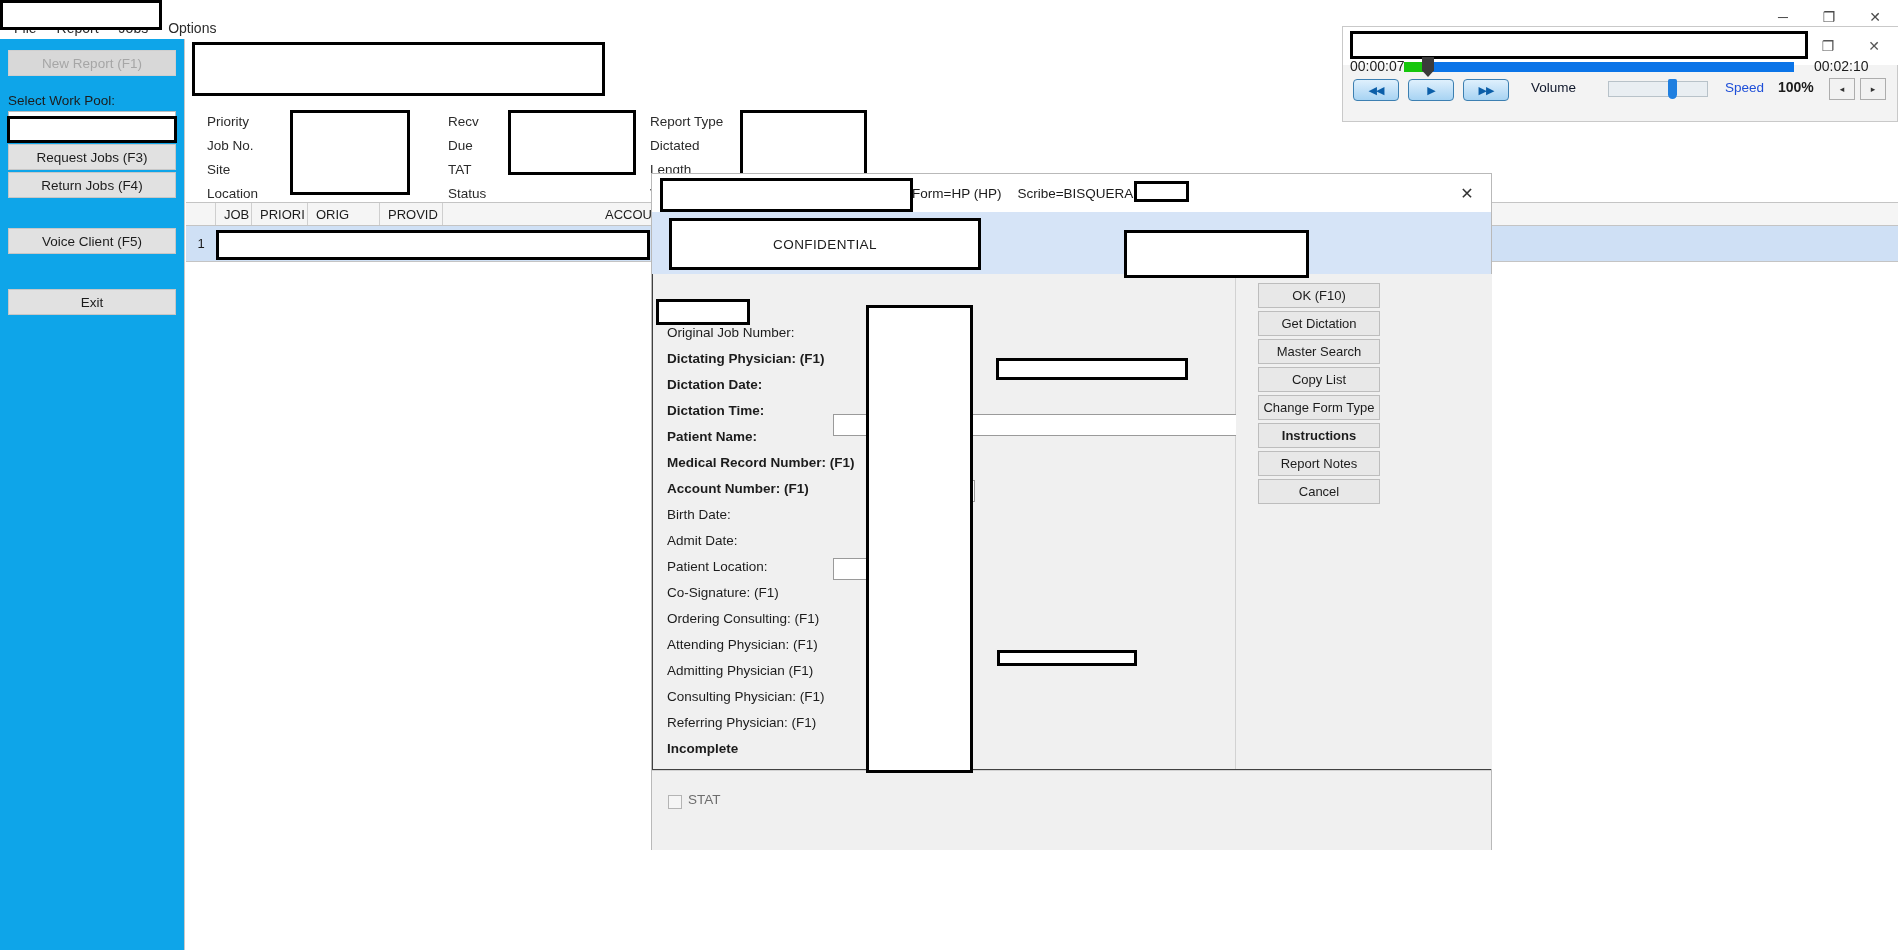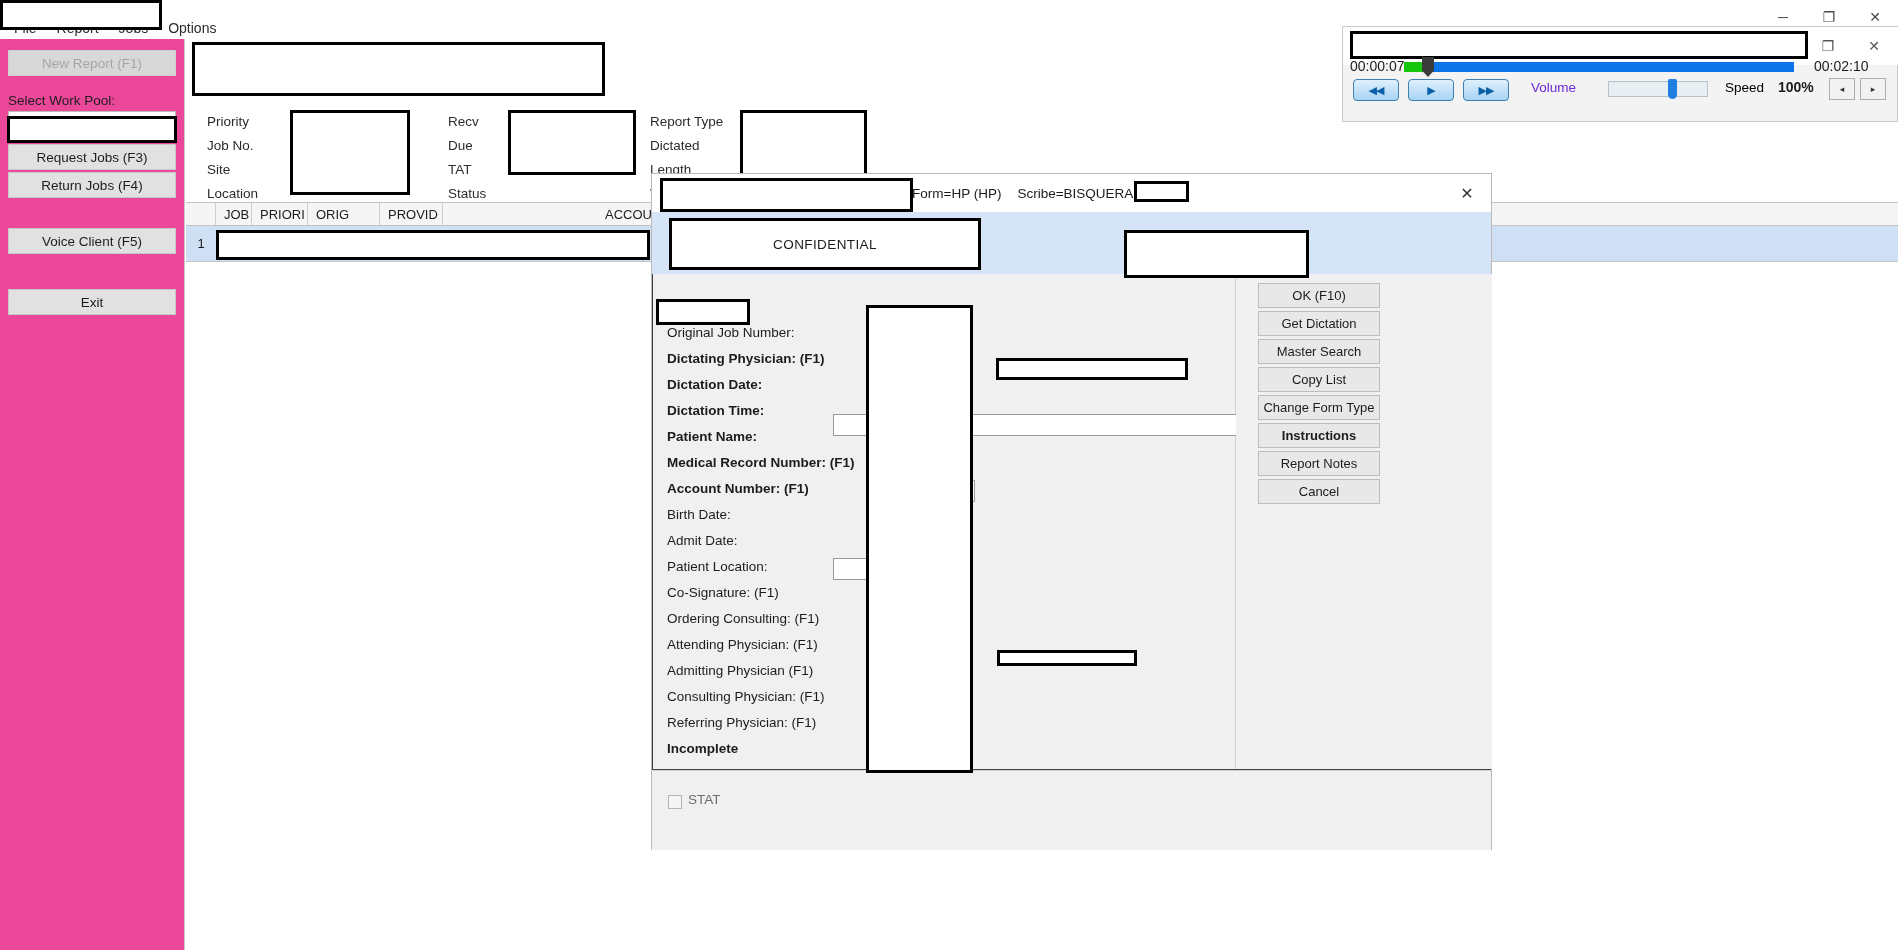--- a/index.html
+++ b/index.html
@@ -47,21 +47,21 @@
   .redact {
     background: #ffffff;
     border: 3px solid #000000;
     position: absolute;
   }
 
   
   .sidebar {
     position: absolute; left: 0; top: 39px;
     width: 185px; height: 911px;
-    background: #ec4899;
+    background: #0ea5e9;
     border-right: 1px solid #c8c8c8;
   }
   .side-btn {
     position: absolute; left: 8px; width: 168px; height: 26px;
     background: #e1e1e1; border: 1px solid #c7c7c7;
     display: flex; align-items: center; justify-content: center;
     font-size: 13.5px; color: #1c1c1c;
   }
   .side-btn.disabled { color: #a6a6a6; background: #d8d8d8; border-color: #cfcfcf; }
   .side-label {
@@ -129,30 +129,30 @@
     background: #3b3b3b;
     clip-path: polygon(0 0, 100% 0, 100% 68%, 50% 100%, 0 68%);
   }
   .pbtn {
     position: absolute; top: 79px; width: 46px; height: 22px;
     background: linear-gradient(#dff0fd,#a7d3f3);
     border: 1px solid #3c7fb1; border-radius: 4px;
     display: flex; align-items: center; justify-content: center;
     color: #0b5ea8; font-size: 11px; letter-spacing: -1px;
   }
-  .vol-label { position: absolute; top: 80px; font-size: 13.5px; color: #6d28d9; }
+  .vol-label { position: absolute; top: 80px; font-size: 13.5px; color: #0f172a; }
   .vol-track {
     position: absolute; left: 1608px; top: 81px; width: 100px; height: 16px;
     background: #e9eef2; border: 1px solid #b8c2c9;
   }
   .vol-thumb {
     position: absolute; left: 1668px; top: 79px; width: 9px; height: 20px;
     background: #1f7fe0; border-radius: 2px 2px 5px 5px;
   }
-  .speed-label { position: absolute; top: 80px; font-size: 13.5px; color: #000000; }
+  .speed-label { position: absolute; top: 80px; font-size: 13.5px; color: #1d4ed8; }
   .speed-val { position: absolute; top: 79px; font-size: 14px; font-weight: bold; color: #1c1c1c; }
   .spin {
     position: absolute; top: 78px; width: 26px; height: 22px;
     background: #f2f2f2; border: 1px solid #adadad;
     display: flex; align-items: center; justify-content: center;
     font-size: 9px; color: #333;
   }
 
   
   .dialog {

